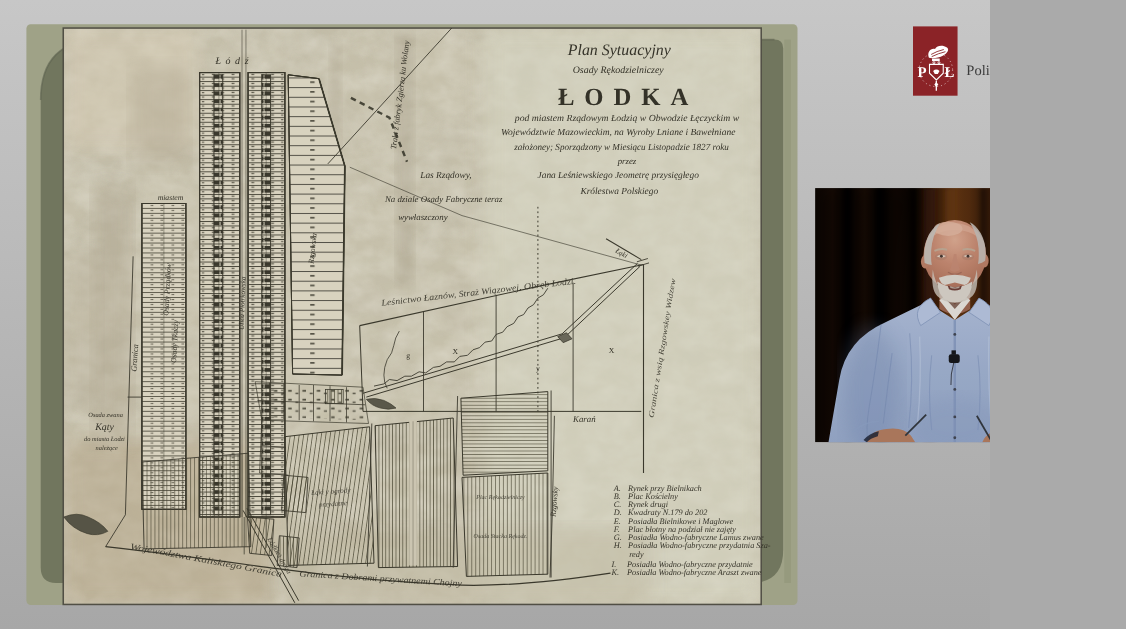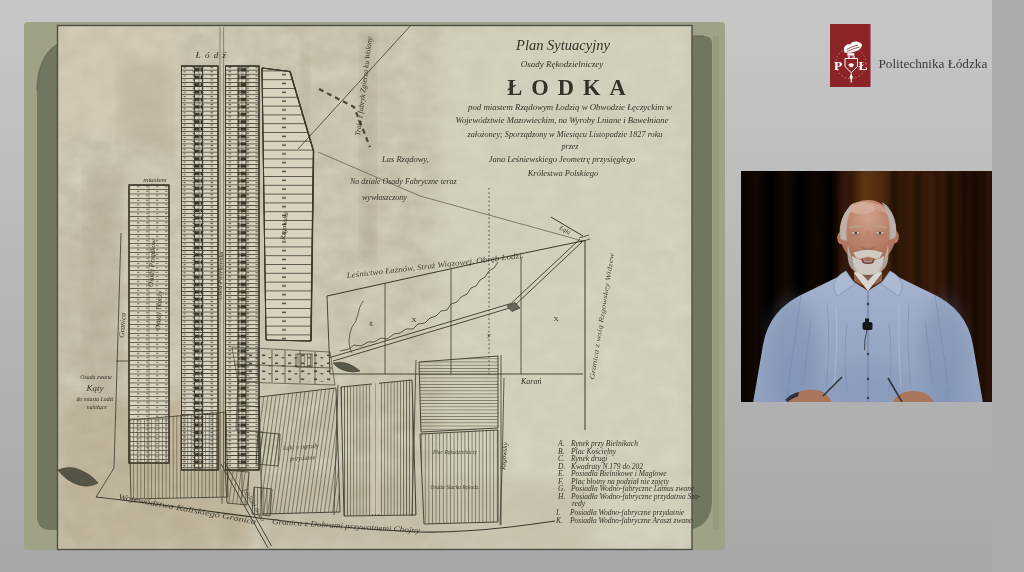--- a/index.html
+++ b/index.html
@@ -1,14 +1,14 @@
 <!DOCTYPE html>
 <html><head><meta charset="utf-8"><style>
 html,body{margin:0;padding:0;background:#aaa}
-#stage{position:relative;width:992px;height:572px;overflow:hidden;background:linear-gradient(#c7c7c7,#a7a7a7);font-family:"Liberation Sans",sans-serif}
+#stage{position:relative;width:900px;height:572px;overflow:hidden;background:linear-gradient(#c7c7c7,#a7a7a7);font-family:"Liberation Sans",sans-serif}
 svg{position:absolute;left:0;top:0}
 </style></head>
 <body>
 <div id="stage">
 <svg width="1024" height="572" viewBox="0 0 1024 572">
 <defs>
 <filter id="parchtex" x="-5%" y="-5%" width="110%" height="110%">
   <feTurbulence type="fractalNoise" baseFrequency="0.016 0.024" numOctaves="4" seed="11" result="n"></feTurbulence>
   <feColorMatrix in="n" type="matrix" values="0 0 0 0 0.47  0 0 0 0 0.44  0 0 0 0 0.35  0.62 0.62 0 0 -0.5"></feColorMatrix>
 </filter>

